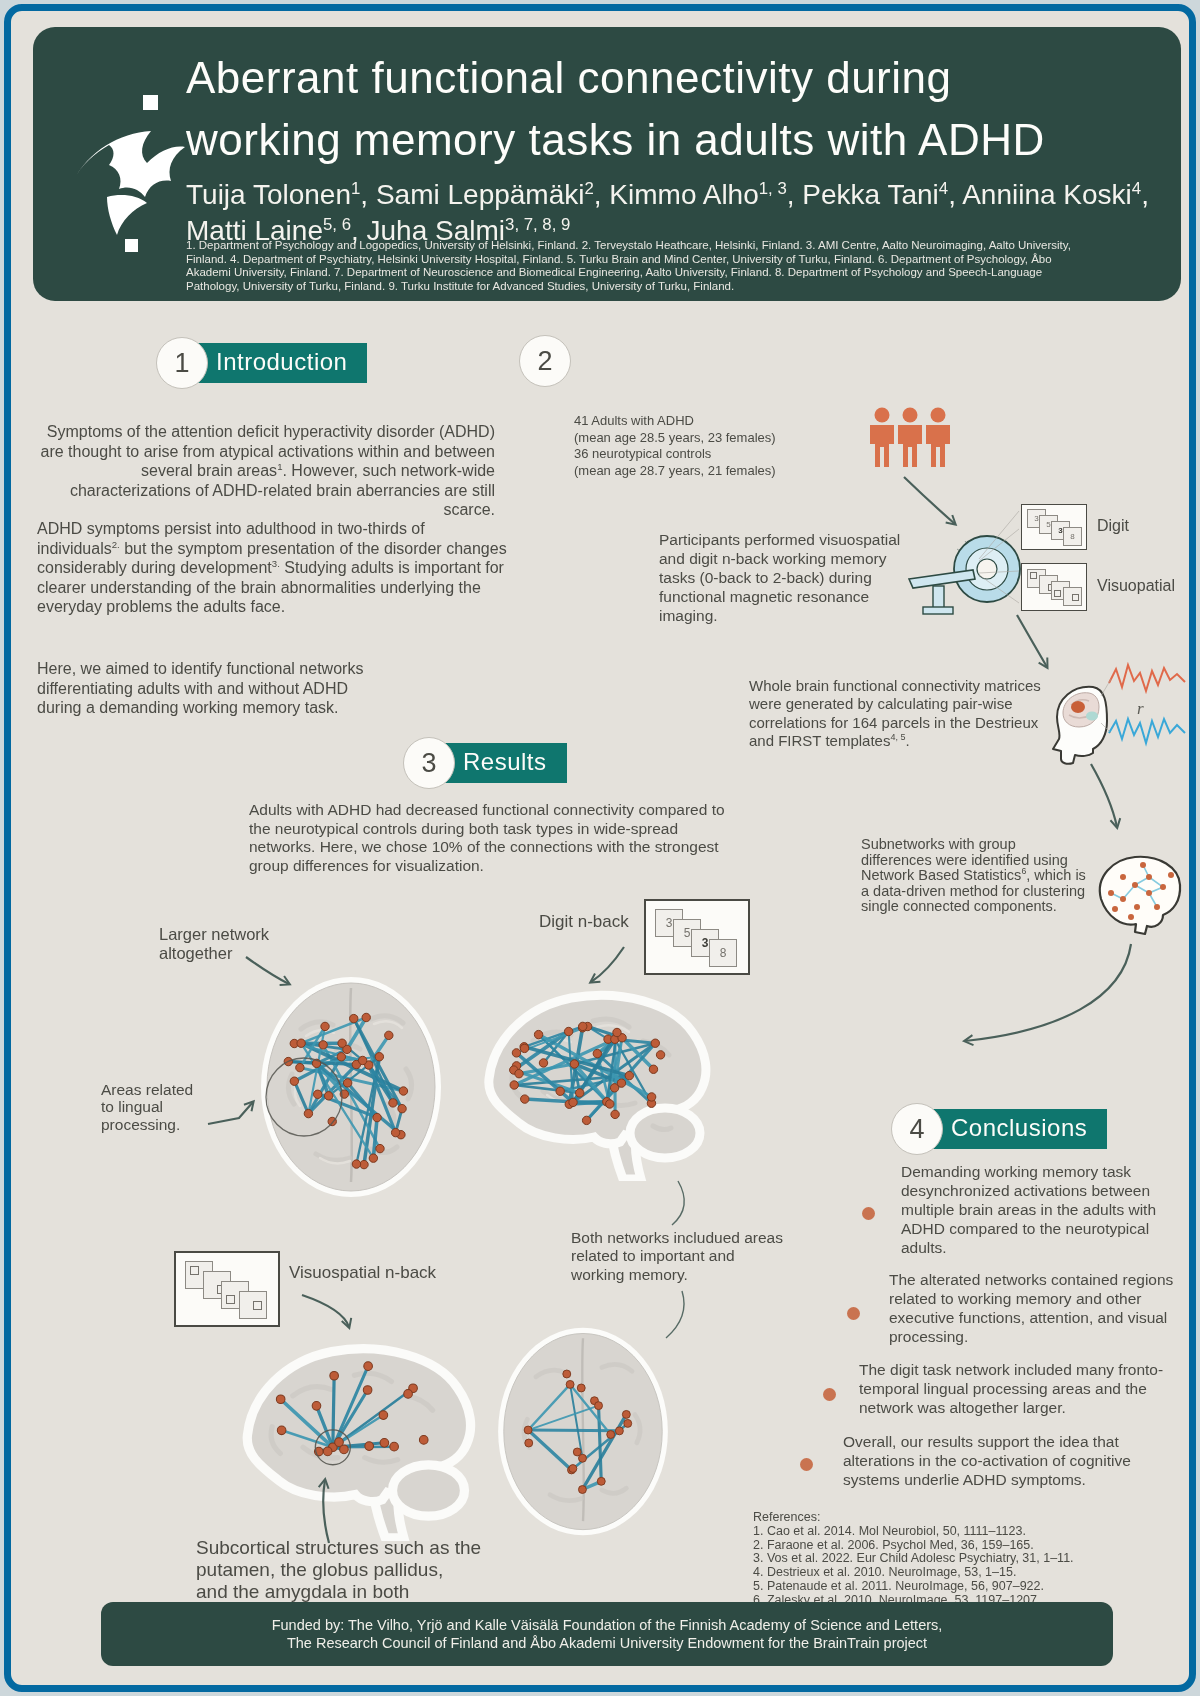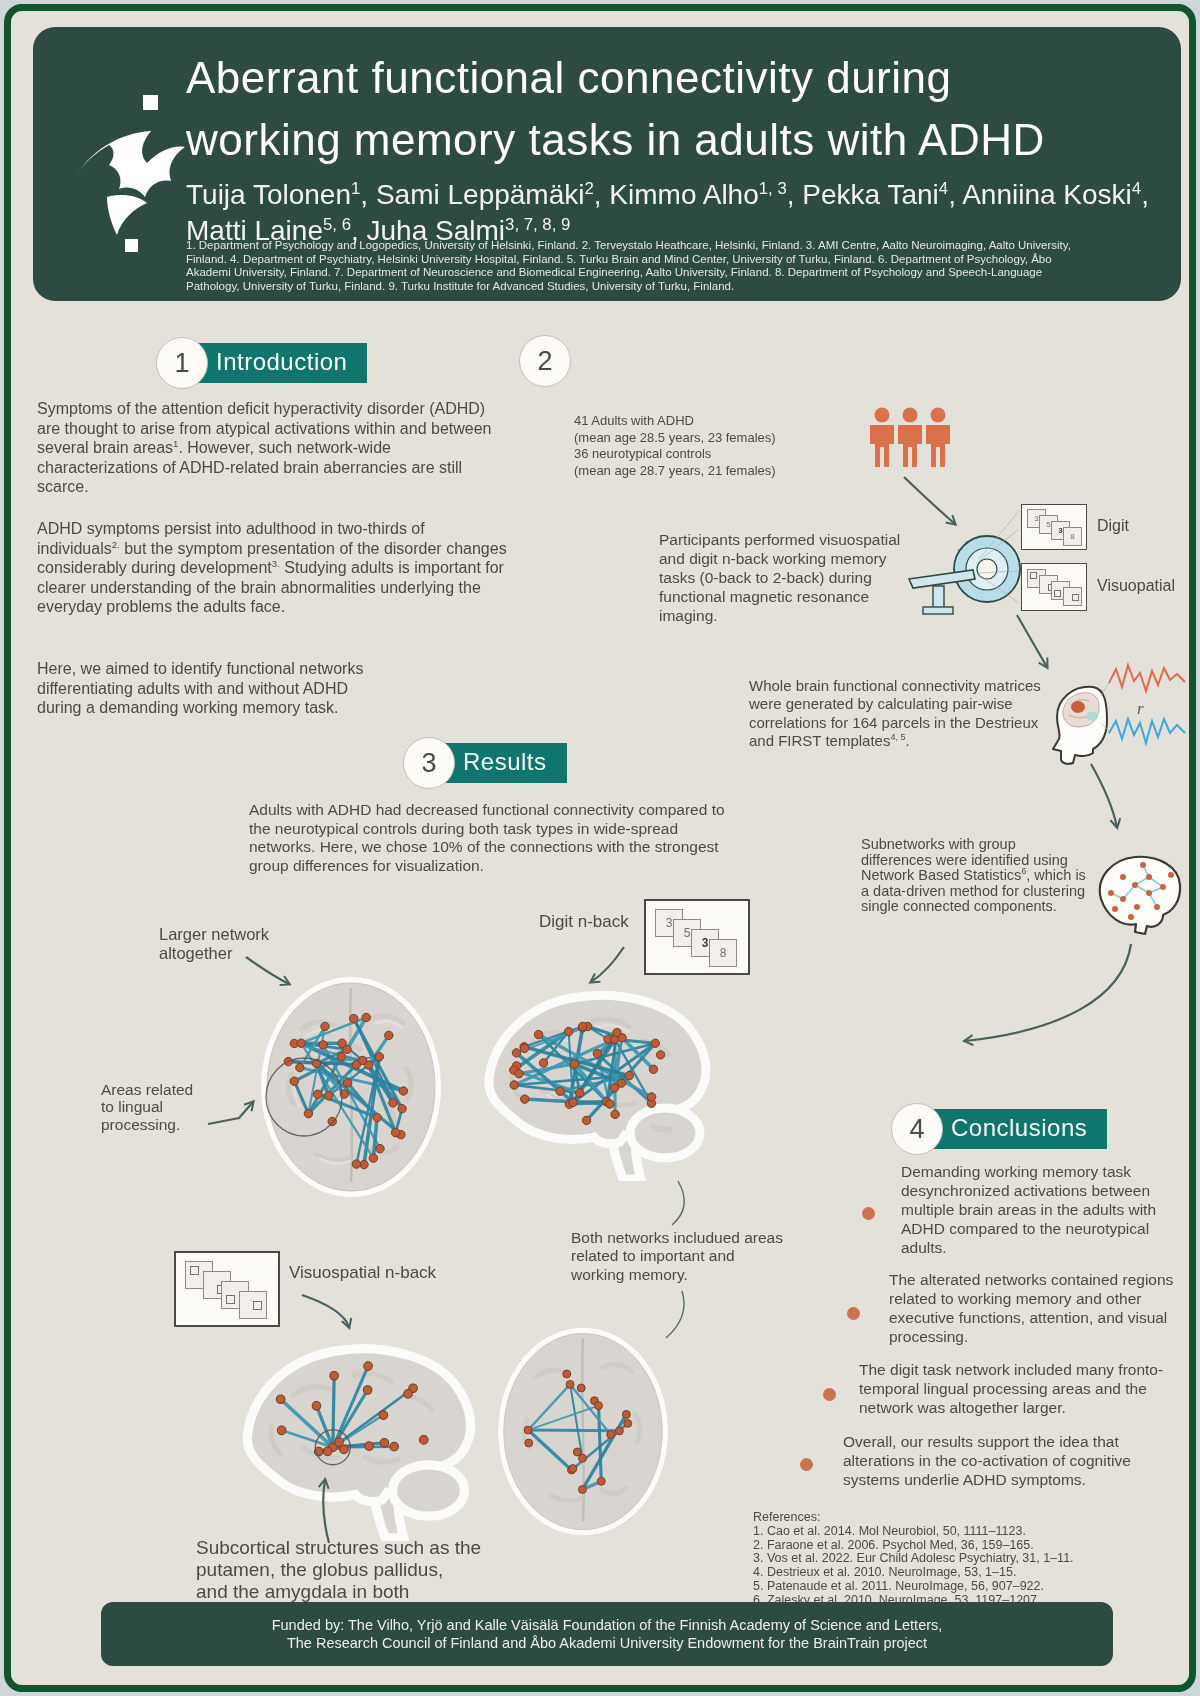--- a/index.html
+++ b/index.html
@@ -1,17 +1,17 @@
 <!DOCTYPE html>
 <html><head>
 <meta charset="utf-8">
 <style>
   html,body{margin:0;padding:0;background:#ccd6da;font-family:"Liberation Sans",sans-serif;}
   #frame{width:1200px;height:1696px;position:relative;margin:0 auto;background:#cdd7db;}
-  #poster{position:absolute;left:4px;top:4px;right:4px;bottom:4px;background:#e4e1db;border:7px solid #14532d;border-radius:18px;overflow:hidden;}
+  #poster{position:absolute;left:4px;top:4px;right:4px;bottom:4px;background:#e4e1db;border:7px solid #0369a1;border-radius:18px;overflow:hidden;}
   .txt{position:absolute;color:#4b4b45;line-height:1.22;}
   .pre{white-space:pre-line;}
   sup{font-size:.6em;line-height:0;}
   
   .header{position:absolute;left:22px;top:16px;width:1148px;height:274px;background:#2d4a43;border-radius:22px;}
   .title{position:absolute;left:153px;color:#fdfdfa;font-weight:300;font-size:44px;letter-spacing:.5px;white-space:nowrap;}
   .authors{position:absolute;left:153px;top:150px;color:#f4f3ee;font-size:28px;line-height:1.3;font-weight:300;}
   .affil{position:absolute;left:153px;top:212px;width:900px;color:#e8e7e1;font-size:11.5px;line-height:1.18;font-weight:300;}
   
   .sec-head{position:absolute;display:flex;align-items:center;height:52px;z-index:3;}
@@ -57,21 +57,21 @@
   </div>
   <div class="sec-head" style="left:392px;top:726px;">
     <div class="sec-num">3</div>
     <div class="sec-title">Results</div>
   </div>
   <div class="sec-head" style="left:880px;top:1092px;">
     <div class="sec-num">4</div>
     <div class="sec-title">Conclusions</div>
   </div>
 
-  <div class="txt" style="left:26px;top:388px;width:458px;font-size:16px;">Symptoms of the attention deficit hyperactivity disorder (ADHD) are thought to arise from atypical activations within and between several brain areas<sup>1</sup>. However, such network-wide characterizations of ADHD-related brain aberrancies are still scarce.</div>
+  <div class="txt" style="left:26px;top:411px;width:458px;font-size:16px;text-align:right;">Symptoms of the attention deficit hyperactivity disorder (ADHD) are thought to arise from atypical activations within and between several brain areas<sup>1</sup>. However, such network-wide characterizations of ADHD-related brain aberrancies are still scarce.</div>
   <div class="txt" style="left:26px;top:508px;width:470px;font-size:16px;">ADHD symptoms persist into adulthood in two-thirds of individuals<sup>2.</sup> but the symptom presentation of the disorder changes considerably during development<sup>3.</sup> Studying adults is important for clearer understanding of the brain abnormalities underlying the everyday problems the adults face.</div>
   <div class="txt" style="left:26px;top:648px;width:350px;font-size:16px;">Here, we aimed to identify functional networks differentiating adults with and without ADHD during a demanding working memory task.</div>
 
   <div class="txt pre" style="left:563px;top:402px;width:280px;font-size:13px;line-height:1.28;">41 Adults with ADHD
 (mean age 28.5 years, 23 females)
 36 neurotypical controls
 (mean age 28.7 years, 21 females)</div>
 
   <svg class="icon" style="left:856px;top:396px;" width="86" height="66" viewBox="0 0 86 66">
     <g fill="#d9714b">

